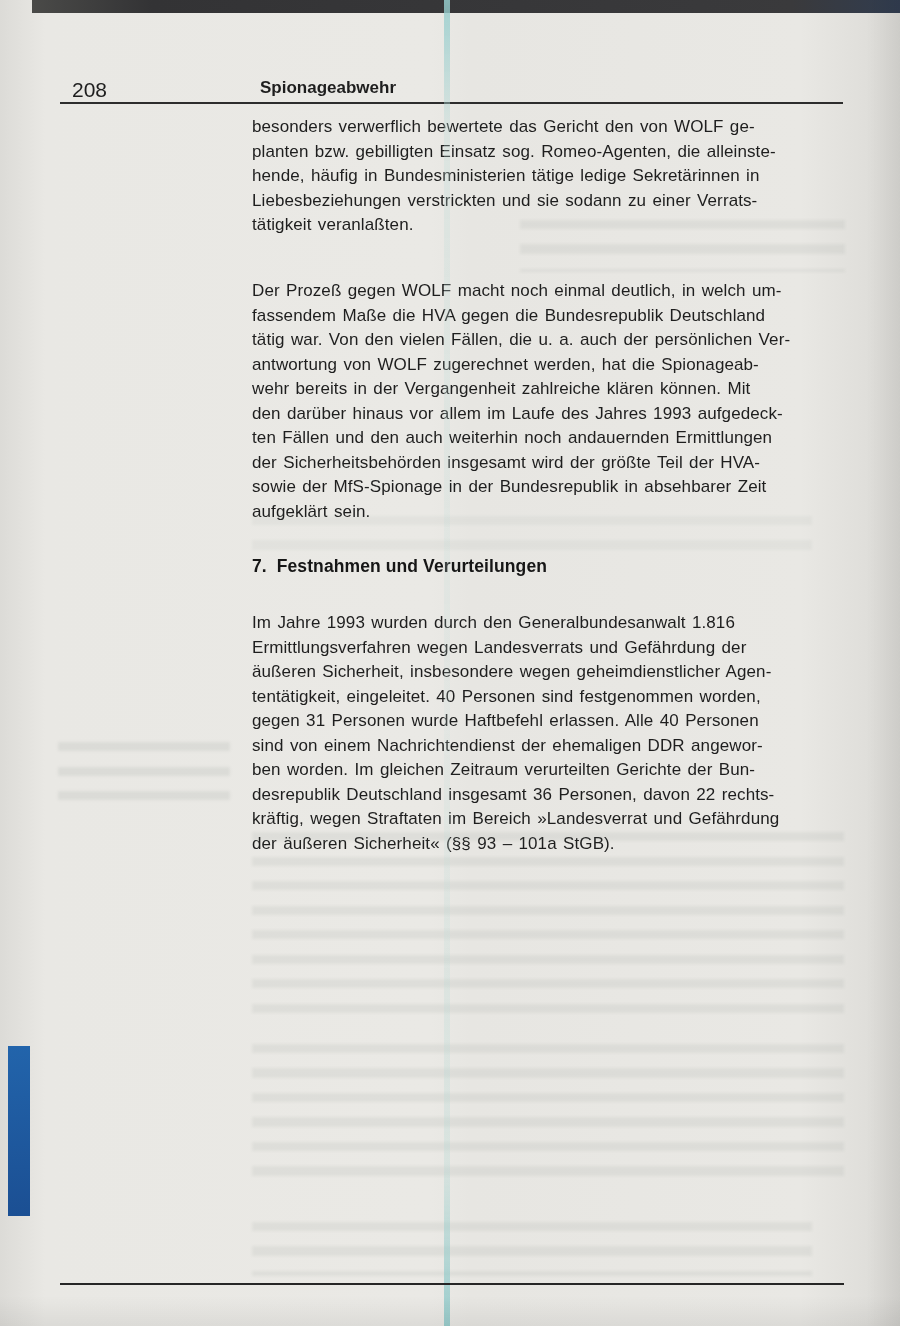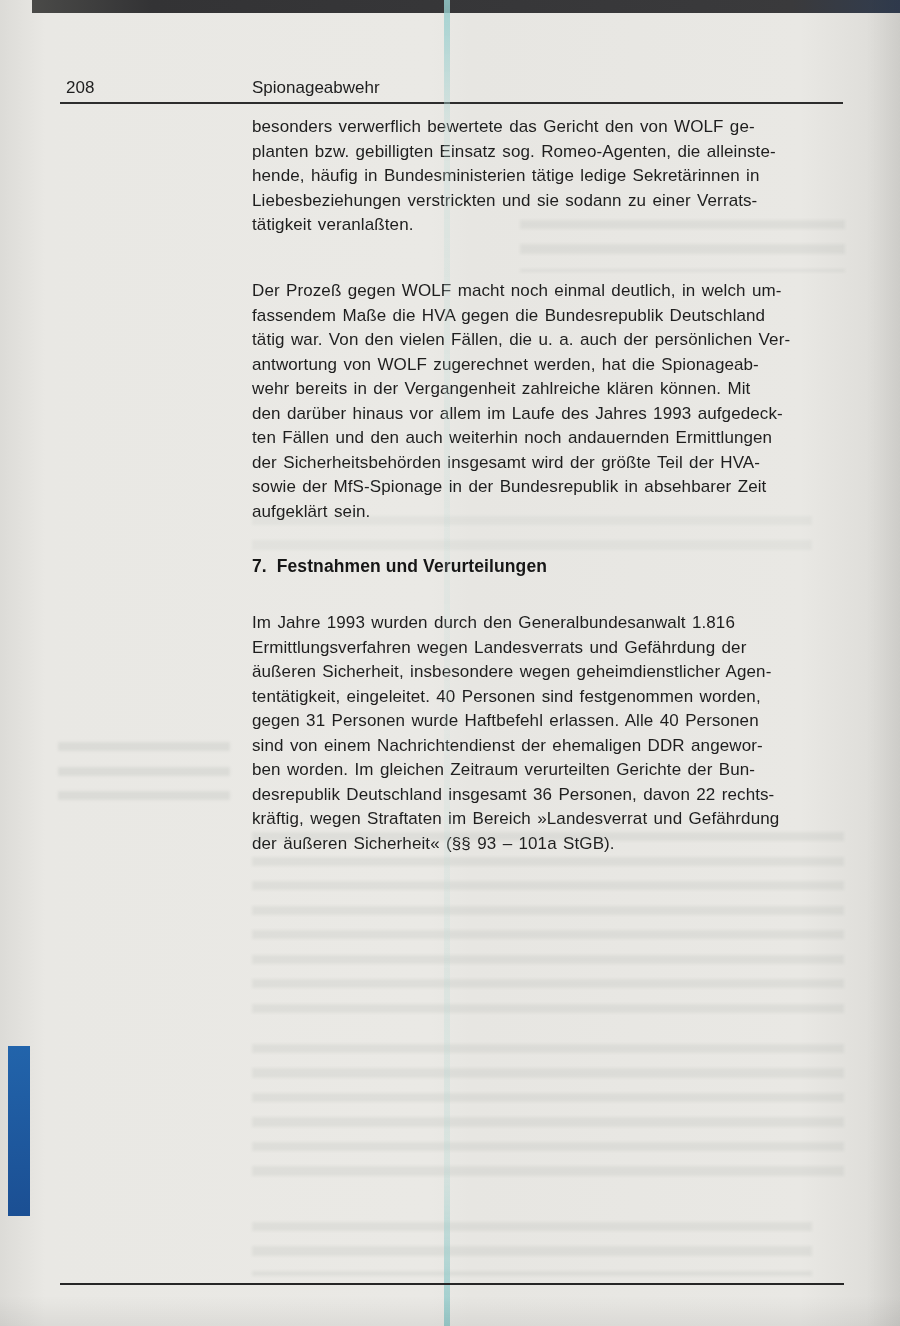--- a/index.html
+++ b/index.html
@@ -28,26 +28,26 @@
       rgba(200,224,220,0.18) 55%,
       rgba(185,218,214,0.35) 88%,
       rgba(140,200,200,0.85) 100%);
     filter:blur(0.4px);
   }
   .blue-bookmark{
     position:absolute;left:8px;top:1046px;width:22px;height:170px;
     background:linear-gradient(to bottom,#2264ab,#1b4f93);
   }
   .page-number{
-    position:absolute;left:66px;top:78px;
-    font-size:17px;color:#1e1e1e;
+    position:absolute;left:72px;top:78px;
+    font-size:21px;color:#1e1e1e;
   }
   .running-title{
-    position:absolute;left:252px;top:78px;
-    font-size:17px;color:#1e1e1e;
+    position:absolute;left:260px;top:78px;
+    font-size:17px;color:#1e1e1e;font-weight:bold;
   }
   .header-rule{
     position:absolute;left:60px;top:102px;width:783px;height:2px;
     background:#2d2d2d;
   }
   .bottom-rule{
     position:absolute;left:60px;top:1283px;width:784px;height:2px;
     background:#262626;
   }
   .para{

